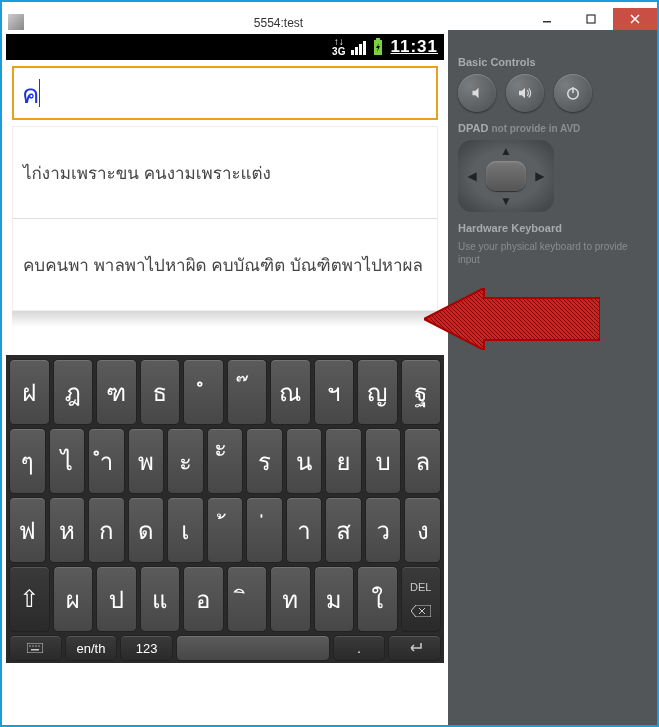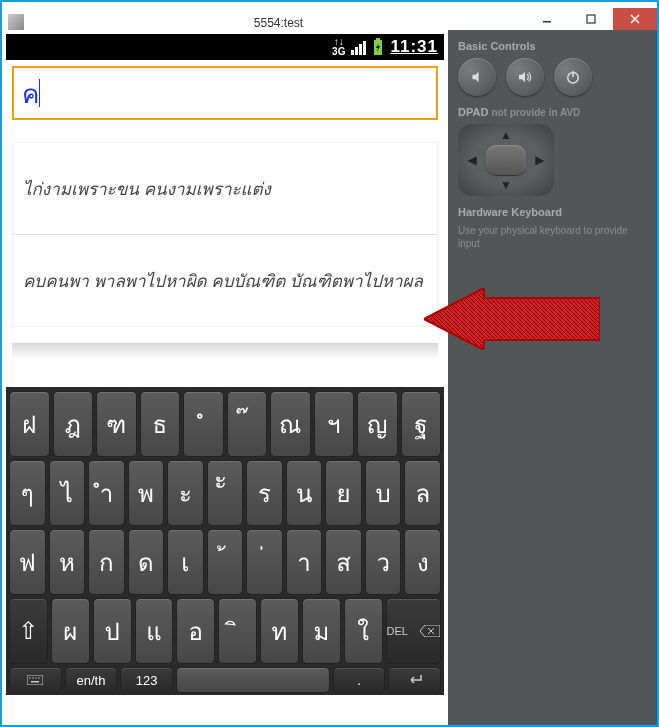--- a/index.html
+++ b/index.html
@@ -33,40 +33,40 @@
   
   .app-header { height: 32px; background: linear-gradient(#3a3a3a,#222); color: #fff; display: flex; align-items: center; padding: 0 10px; font-size: 18px; border-bottom: 1px solid #000; }
   
   
   .input-box { margin: 6px; border: 2px solid #e9a11b; height: 54px; display: flex; align-items: center; padding: 0 8px; background: #fff; }
   .input-text { color: #1934e0; font-size: 26px; font-family: "Tahoma", sans-serif; }
   .cursor { display:inline-block; width:1px; height:28px; background:#1934e0; vertical-align: middle; animation: blink 1s steps(1) infinite; }
   @keyframes blink { 50% { opacity: 0; } }
   
   
-  .list { margin: 16px 6px; background: #fff; border: 1px solid #eee; flex: 0 0 auto; font-style: italic; }
+  .list { margin: 0 6px; background: #fff; border: 1px solid #eee; flex: 0 0 auto; }
   .list-item { padding: 32px 10px; font-size: 17px; color: #444; border-bottom: 1px solid #ddd; font-family: "Tahoma", sans-serif; }
   .list-item:last-child { border-bottom: none; }
   .list-shadow { height: 16px; background: linear-gradient(#d7d7d7,#fff); margin: 0 6px; }
   
   .white-gap { flex: 0 0 28px; background: #fff; }
   
   
   .keyboard { background: #2a2a2a; padding: 4px 3px 2px 3px; display: flex; flex-direction: column; gap: 3px; }
   .kb-row { display: flex; gap: 3px; }
   .key { flex: 1; height: 66px; background: linear-gradient(#5b5b5b,#474747); border: 1px solid #222; border-radius: 5px; display: flex; align-items: center; justify-content: center; color: #fff; font-size: 24px; font-family: "Tahoma", sans-serif; position: relative; box-shadow: inset 0 1px 0 rgba(255,255,255,0.15); }
   .key.dark { background: linear-gradient(#3a3a3a,#2a2a2a); }
   .key.small-text { font-size: 13px; }
-  .key.del { font-size: 11px; flex-direction: row; gap: 12px; }
+  .key.del { font-size: 11px; flex-direction: column; gap: 12px; }
   .key.del .del-label { font-size: 11px; color: #ccc; }
   .kb-bottom .key { height: 26px; font-size: 13px; }
   .kb-bottom .key.space { flex: 3; }
   
   
-  .side-panel { flex: 1; background: #535658; padding: 8px 10px; color: #b7babc; font-size: 11px; position: relative; }
+  .side-panel { flex: 1; background: #535658; padding: 24px 10px; color: #b7babc; font-size: 11px; position: relative; }
   .sp-label { margin: 2px 0 6px 0; font-weight: bold; color: #a8abad; }
   .sp-row { display: flex; gap: 10px; margin-bottom: 10px; }
   .sp-btn { width: 38px; height: 38px; border-radius: 50%; background: radial-gradient(circle at 30% 30%, #7a7d7f, #4c4f51); display: flex; align-items: center; justify-content: center; color: #ddd; font-size: 14px; box-shadow: 0 1px 2px rgba(0,0,0,0.5), inset 0 1px 1px rgba(255,255,255,0.2); }
   .sp-btn svg { width: 18px; height: 18px; fill: #ddd; }
   .sp-sub { font-size: 10px; color: #8a8d8f; }
   
   .dpad { width: 96px; height: 72px; margin: 6px 0 10px 0; position: relative; }
   .dpad-frame { width: 100%; height: 100%; background: radial-gradient(ellipse at center,#5c5f61 50%,#3c3f41 100%); border-radius: 14px; display: grid; grid-template-columns: 1fr 1.4fr 1fr; grid-template-rows: 1fr 1.4fr 1fr; }
   .dpad-cell { display:flex; align-items:center; justify-content:center; color:#222; font-size:12px;}
   .dpad-center { background: linear-gradient(#777,#555); border-radius: 10px; box-shadow: inset 0 1px 2px rgba(255,255,255,0.2), 0 1px 1px rgba(0,0,0,0.5); }

